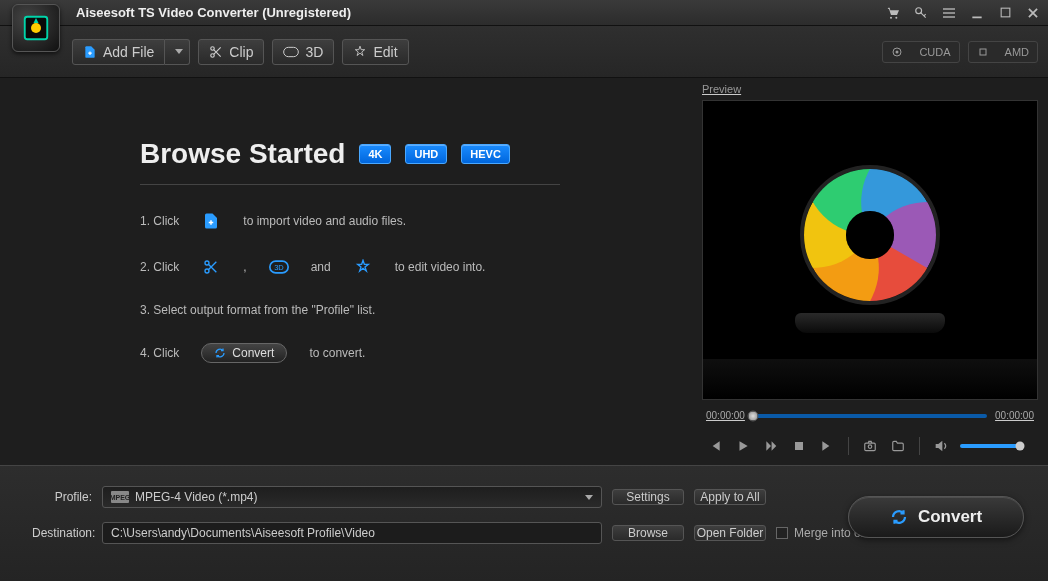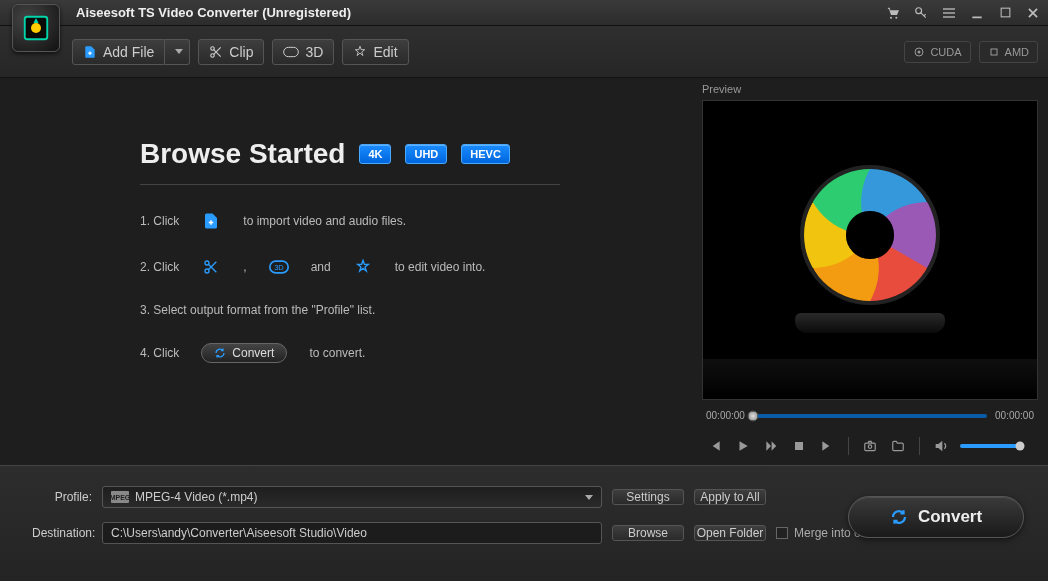--- a/index.html
+++ b/index.html
@@ -14,27 +14,27 @@
 .tb-icon { width: 18px; height: 18px; display:flex;align-items:center;justify-content:center; color:#bbb; cursor:pointer;}
 
 
 .toolbar { height: 52px; background: linear-gradient(#2f2f2f,#262626); display:flex; align-items:center; padding-left: 72px; gap: 8px; border-bottom:1px solid #111; padding-right:10px;}
 .btn { height: 26px; background: linear-gradient(#3e3e3e,#2a2a2a); border:1px solid #555; border-radius:3px; color:#ccc; display:flex; align-items:center; padding:0 10px; gap:6px; cursor:pointer; font-size:14px;}
 .btn .caret{border-left:4px solid transparent;border-right:4px solid transparent;border-top:5px solid #aaa; margin-left:4px;}
 .btn-split{display:flex;}
 .btn-split .btn{border-radius:3px 0 0 3px;}
 .btn-split .btn.drop{border-left:0;border-radius:0 3px 3px 0; padding:0 6px;}
 .toolbar-right{margin-left:auto;display:flex;gap:8px;}
-.gpu-btn{height:22px;background:#2a2a2a;border:1px solid #444;border-radius:3px;color:#999;display:flex;align-items:center;padding:0 8px;gap:5px;font-size:11px;justify-content:flex-end;}
+.gpu-btn{height:22px;background:#2a2a2a;border:1px solid #444;border-radius:3px;color:#999;display:flex;align-items:center;padding:0 8px;gap:16px;font-size:11px;justify-content:flex-end;}
 .gpu-btn svg{width:12px;height:12px;}
 
 
 .main{display:flex;height:387px;}
 .left-pane{flex:1;background:#1e1e1e;padding:60px 0 0 140px;position:relative;}
-.right-pane{width:356px;background:#1e1e1e;display:flex;flex-direction:column;}
+.right-pane{width:356px;background:#1e1e1e;display:flex;flex-direction:column;text-decoration:underline;}
 
 
 .gs-head{display:flex;align-items:center;gap:14px;margin-bottom:14px;}
 .gs-title{font-size:28px;font-weight:bold;color:#eee;}
 .badge{background:linear-gradient(#1a8cff,#0066dd);color:#fff;font-size:11px;font-weight:bold;padding:3px 8px;border-radius:3px;border:1px solid #4aa8ff;box-shadow: inset 0 1px rgba(255,255,255,.3);}
 .gs-divider{border-top:1px solid #444;width:420px;margin-bottom:26px;}
 .gs-step{display:flex;align-items:center;gap:22px;margin-bottom:26px;color:#bbb;font-size:12px;}
 .step-icon{width:20px;height:20px;display:inline-flex;align-items:center;justify-content:center;}
 .step-icon.blue svg{color:#2a9cff;}
 .convert-pill{background:linear-gradient(#444,#222);border:1px solid #666;border-radius:11px;padding:2px 12px;display:inline-flex;align-items:center;gap:6px;color:#ddd;font-size:12px;}
@@ -337,21 +337,21 @@
       <div class="fmt-icon">MPEG</div>
       <span>MPEG-4 Video (*.mp4)</span>
       <div class="caret"></div>
     </div>
     <div class="small-btn">Settings</div>
     <div class="small-btn">Apply to All</div>
   </div>
   <div class="row">
     <div class="lbl">Destination:</div>
     <div class="textbox">
-        <span>C:\Users\andy\Converter\Aiseesoft Studio\Video</span>
+        <span>C:\Users\andy\Documents\Aiseesoft Profile\Video</span>
       </div>
     <div class="small-btn">Browse</div>
     <div class="small-btn">Open Folder</div>
     <div class="checkbox-wrap">
       <div class="checkbox"></div>
       <span>Merge into one file</span>
     </div>
   </div>
   <div class="convert-big">
     <svg viewBox="0 0 24 24">

